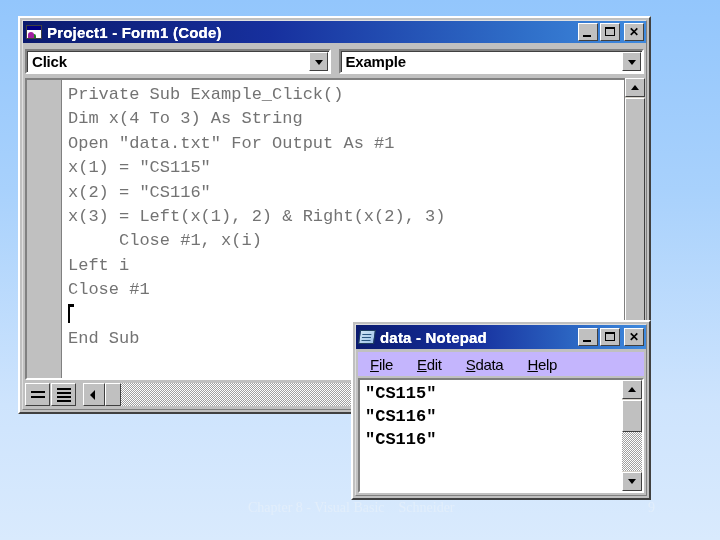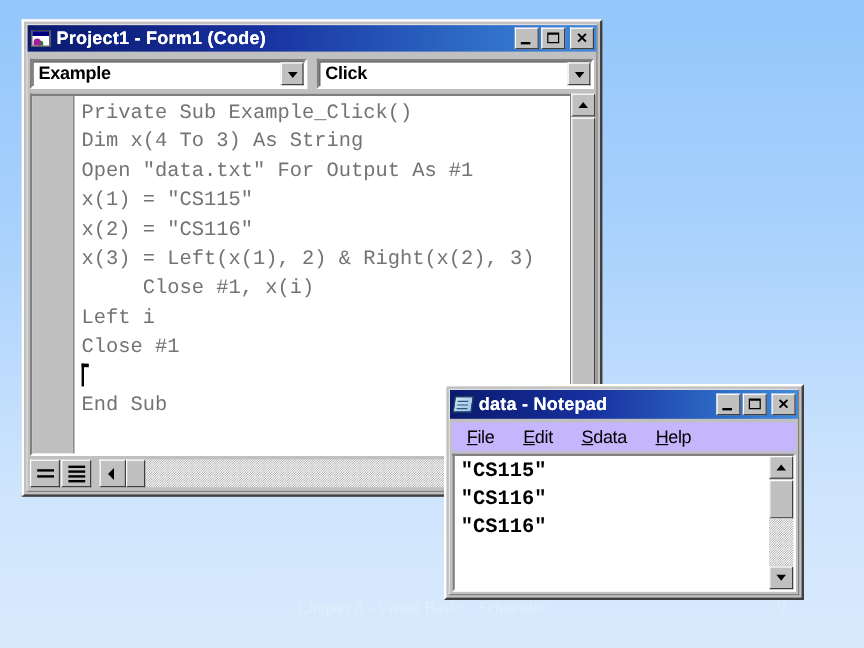--- a/index.html
+++ b/index.html
@@ -145,21 +145,21 @@
     left:2px; top:3px; right:3px;
     height:1px;
     background:#2a5680;
     box-shadow: 0 3px 0 #2a5680, 0 6px 0 #2a5680;
   }
 
   
   #vb-window {
     left: 18px;
     top: 16px;
-    width: 484px;
+    width: 633px;
     height: 398px;
   }
   #vb-toolbar-row {
     position: absolute;
     left: 5px;
     right: 5px;
     top: 28px;
     height: 30px;
     display: flex;
     align-items: center;
@@ -385,21 +385,21 @@
     background: #c0c0c0;
     border-top: 1px solid #ffffff;
     border-left: 1px solid #ffffff;
     border-right: 1px solid #404040;
     border-bottom: 1px solid #404040;
     box-sizing: border-box;
   }
 
   
   #np-window {
-    left: 370px;
+    left: 351px;
     top: 320px;
     width: 300px;
     height: 180px;
     text-decoration: underline;
   }
   #np-titlebar {
     height: 24px;
   }
   #np-menubar {
     position: absolute;
@@ -502,25 +502,25 @@
             <span class="glyph-max"></span>
           </span>
         <span class="tb-btn wide">
             <span class="glyph-close">✕</span>
           </span>
       </span>
     </div>
 
     <div id="vb-toolbar-row">
       <div class="vb-combo">
-        <span class="vb-combo-text">Example</span>
+        <span class="vb-combo-text">Click</span>
         <span class="vb-combo-arrow"></span>
       </div>
       <div class="vb-combo">
-        <span class="vb-combo-text">Click</span>
+        <span class="vb-combo-text">Example</span>
         <span class="vb-combo-arrow"></span>
       </div>
     </div>
 
     <div id="vb-code-area">
       <div id="vb-gutter"></div>
       <div id="vb-code-text"><div>Private Sub Example_Click()</div><div>Dim x(4 To 3) As String</div><div>Open "data.txt" For Output As #1</div><div>x(1) = "CS115"</div><div>x(2) = "CS116"</div><div>x(3) = Left(x(1), 2) &amp; Right(x(2), 3)</div><div>     Close #1, x(i)</div><div>Left i</div><div>Close #1</div><div><span class="caret"></span></div><div>End Sub</div></div>
     </div>
 
     <div id="vb-vscroll">

